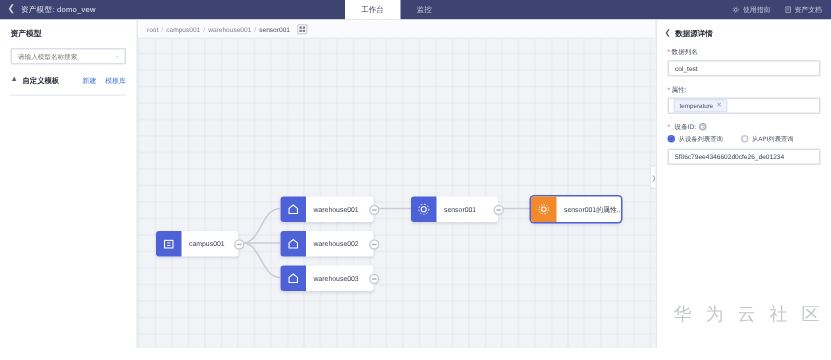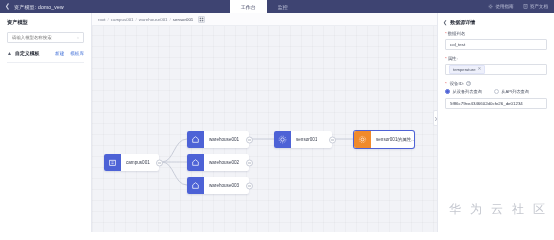--- a/index.html
+++ b/index.html
@@ -151,21 +151,21 @@
   .collapse-handle {
     position: absolute; left: 433px; top: 110px; width: 5px; height: 16px;
     background: #ffffff; border: 1px solid #e3e5ec; border-right: 0;
     border-radius: 2px 0 0 2px; display: flex; align-items: center; justify-content: center;
     color: #a8adba; font-size: 4px;
   }
 
   .watermark {
     position: absolute; left: 449px; top: 201px;
     font-size: 12px; color: #c4c7cf; letter-spacing: 3px; white-space: nowrap;
-    font-family: Liberation Serif, serif;
+    font-family: Liberation Sans, sans-serif;
   }
 </style>
 </head>
 <body>
 
 <div id="app">
 
   <div class="topbar">
     <div class="back-icon">❮</div>
     <div class="topbar-title">资产模型: domo_vew</div>

